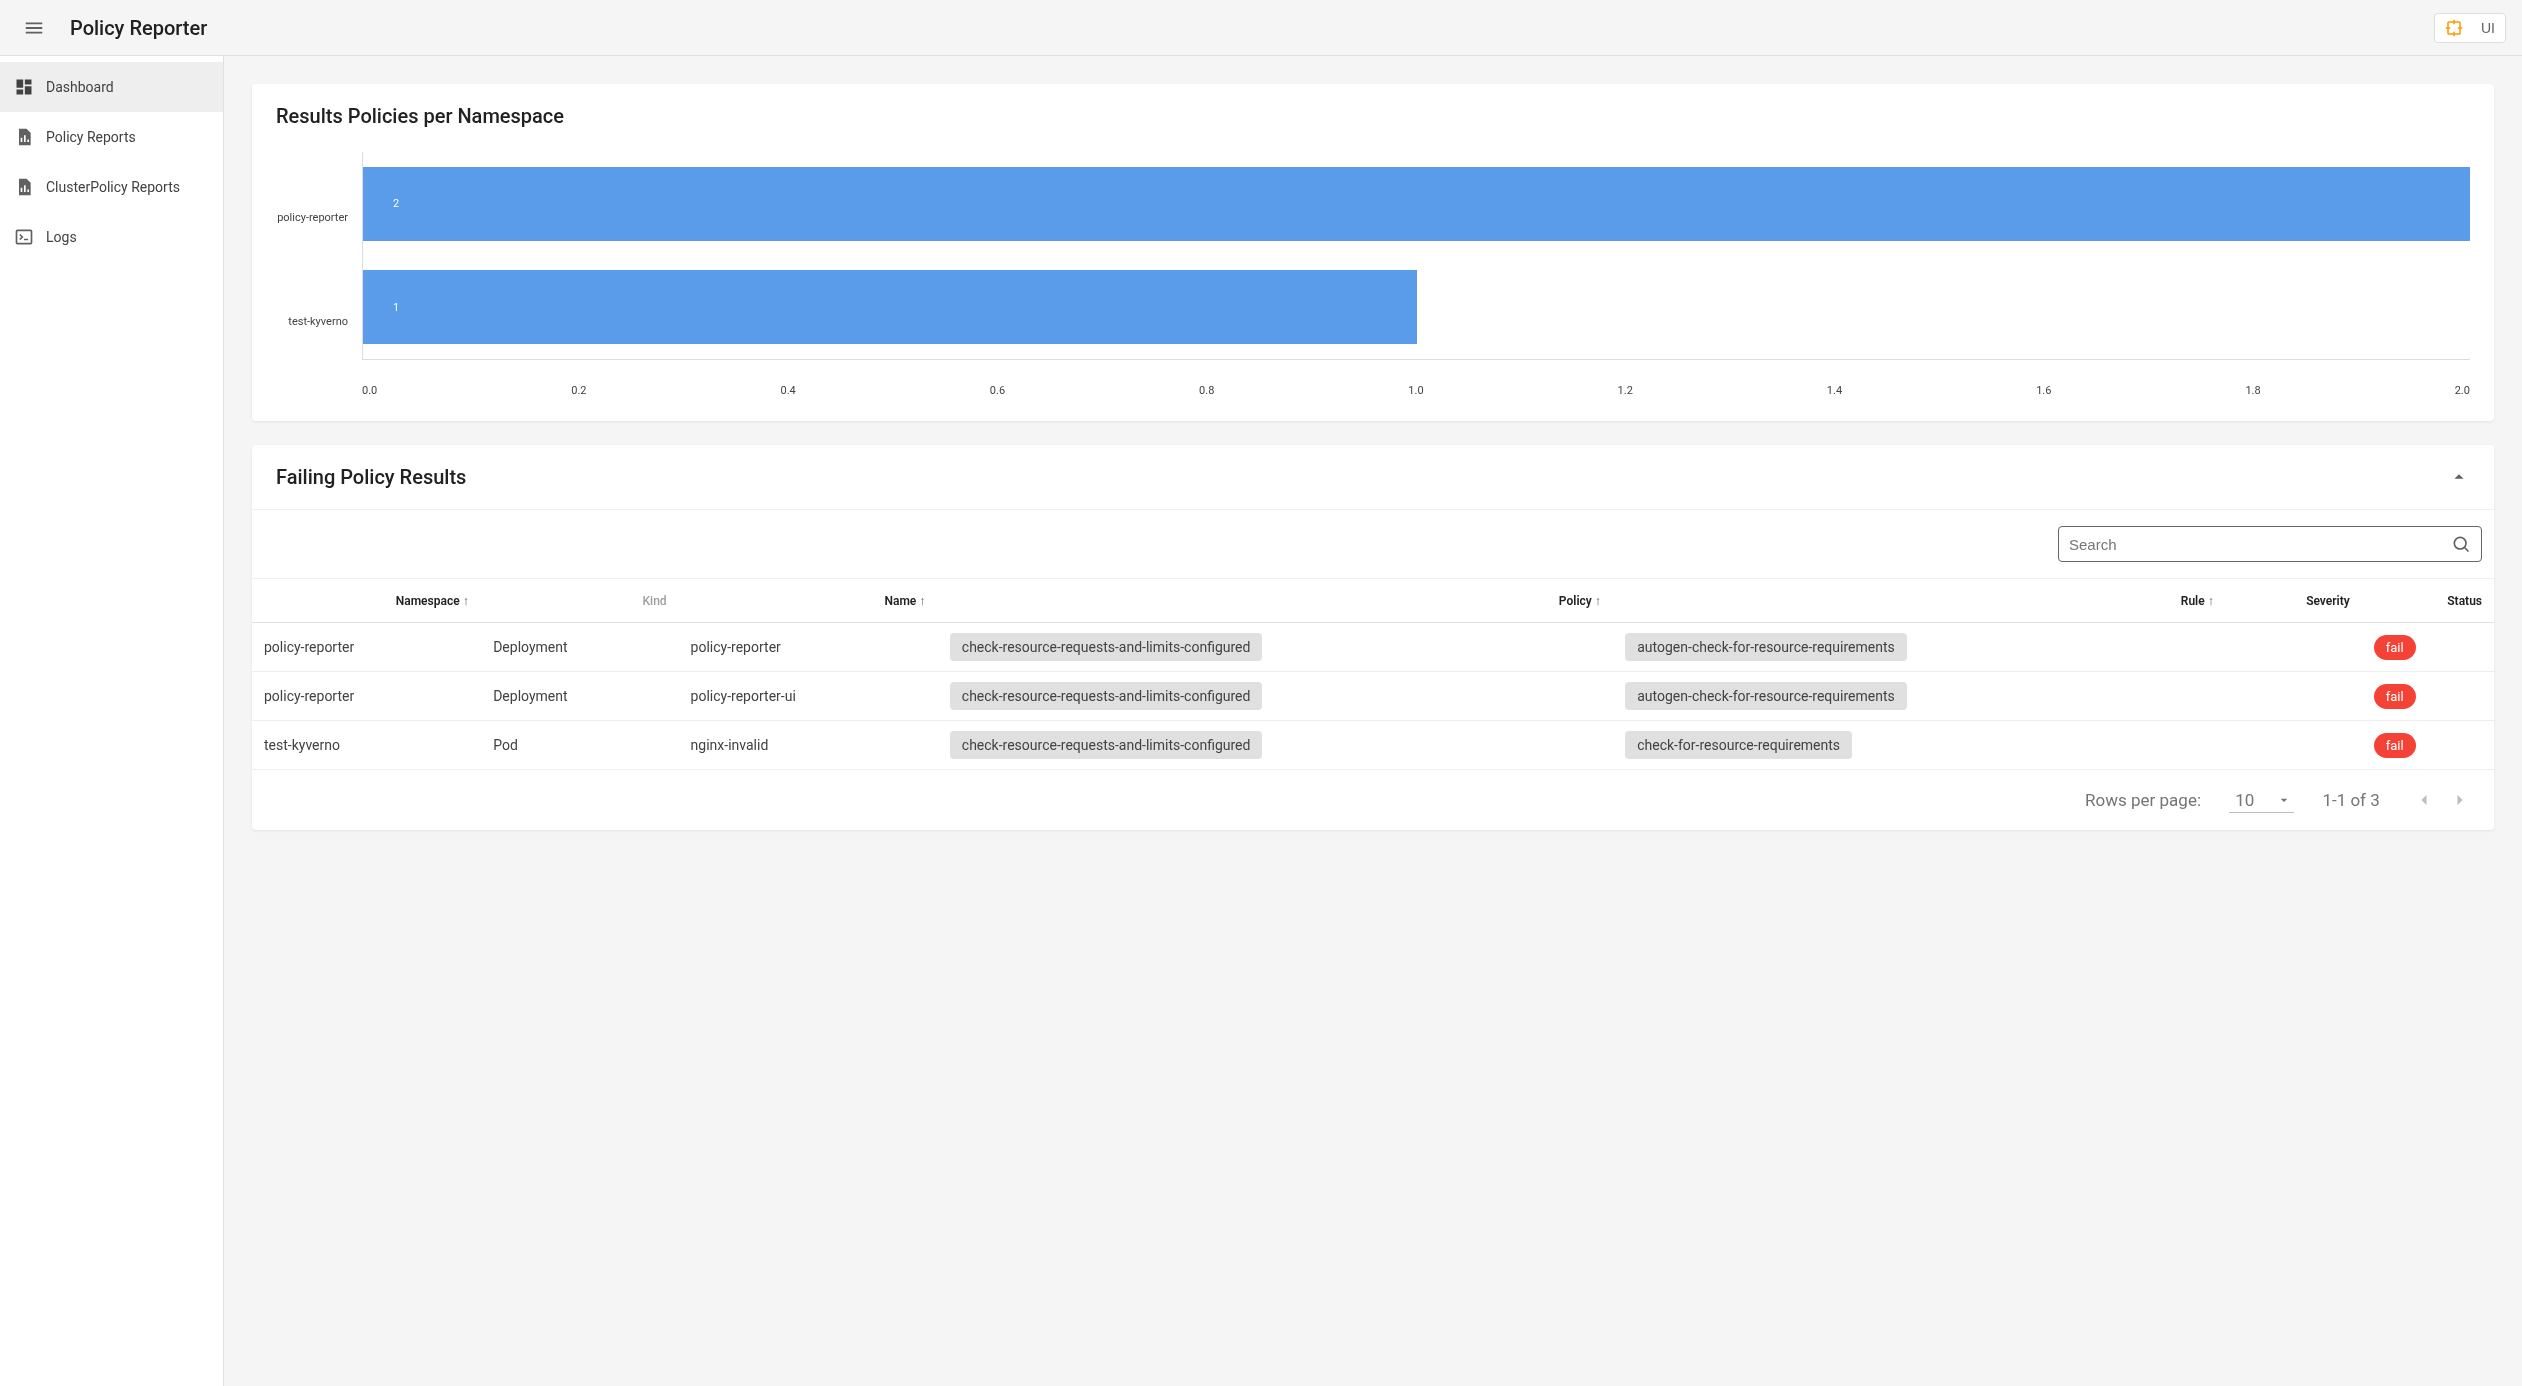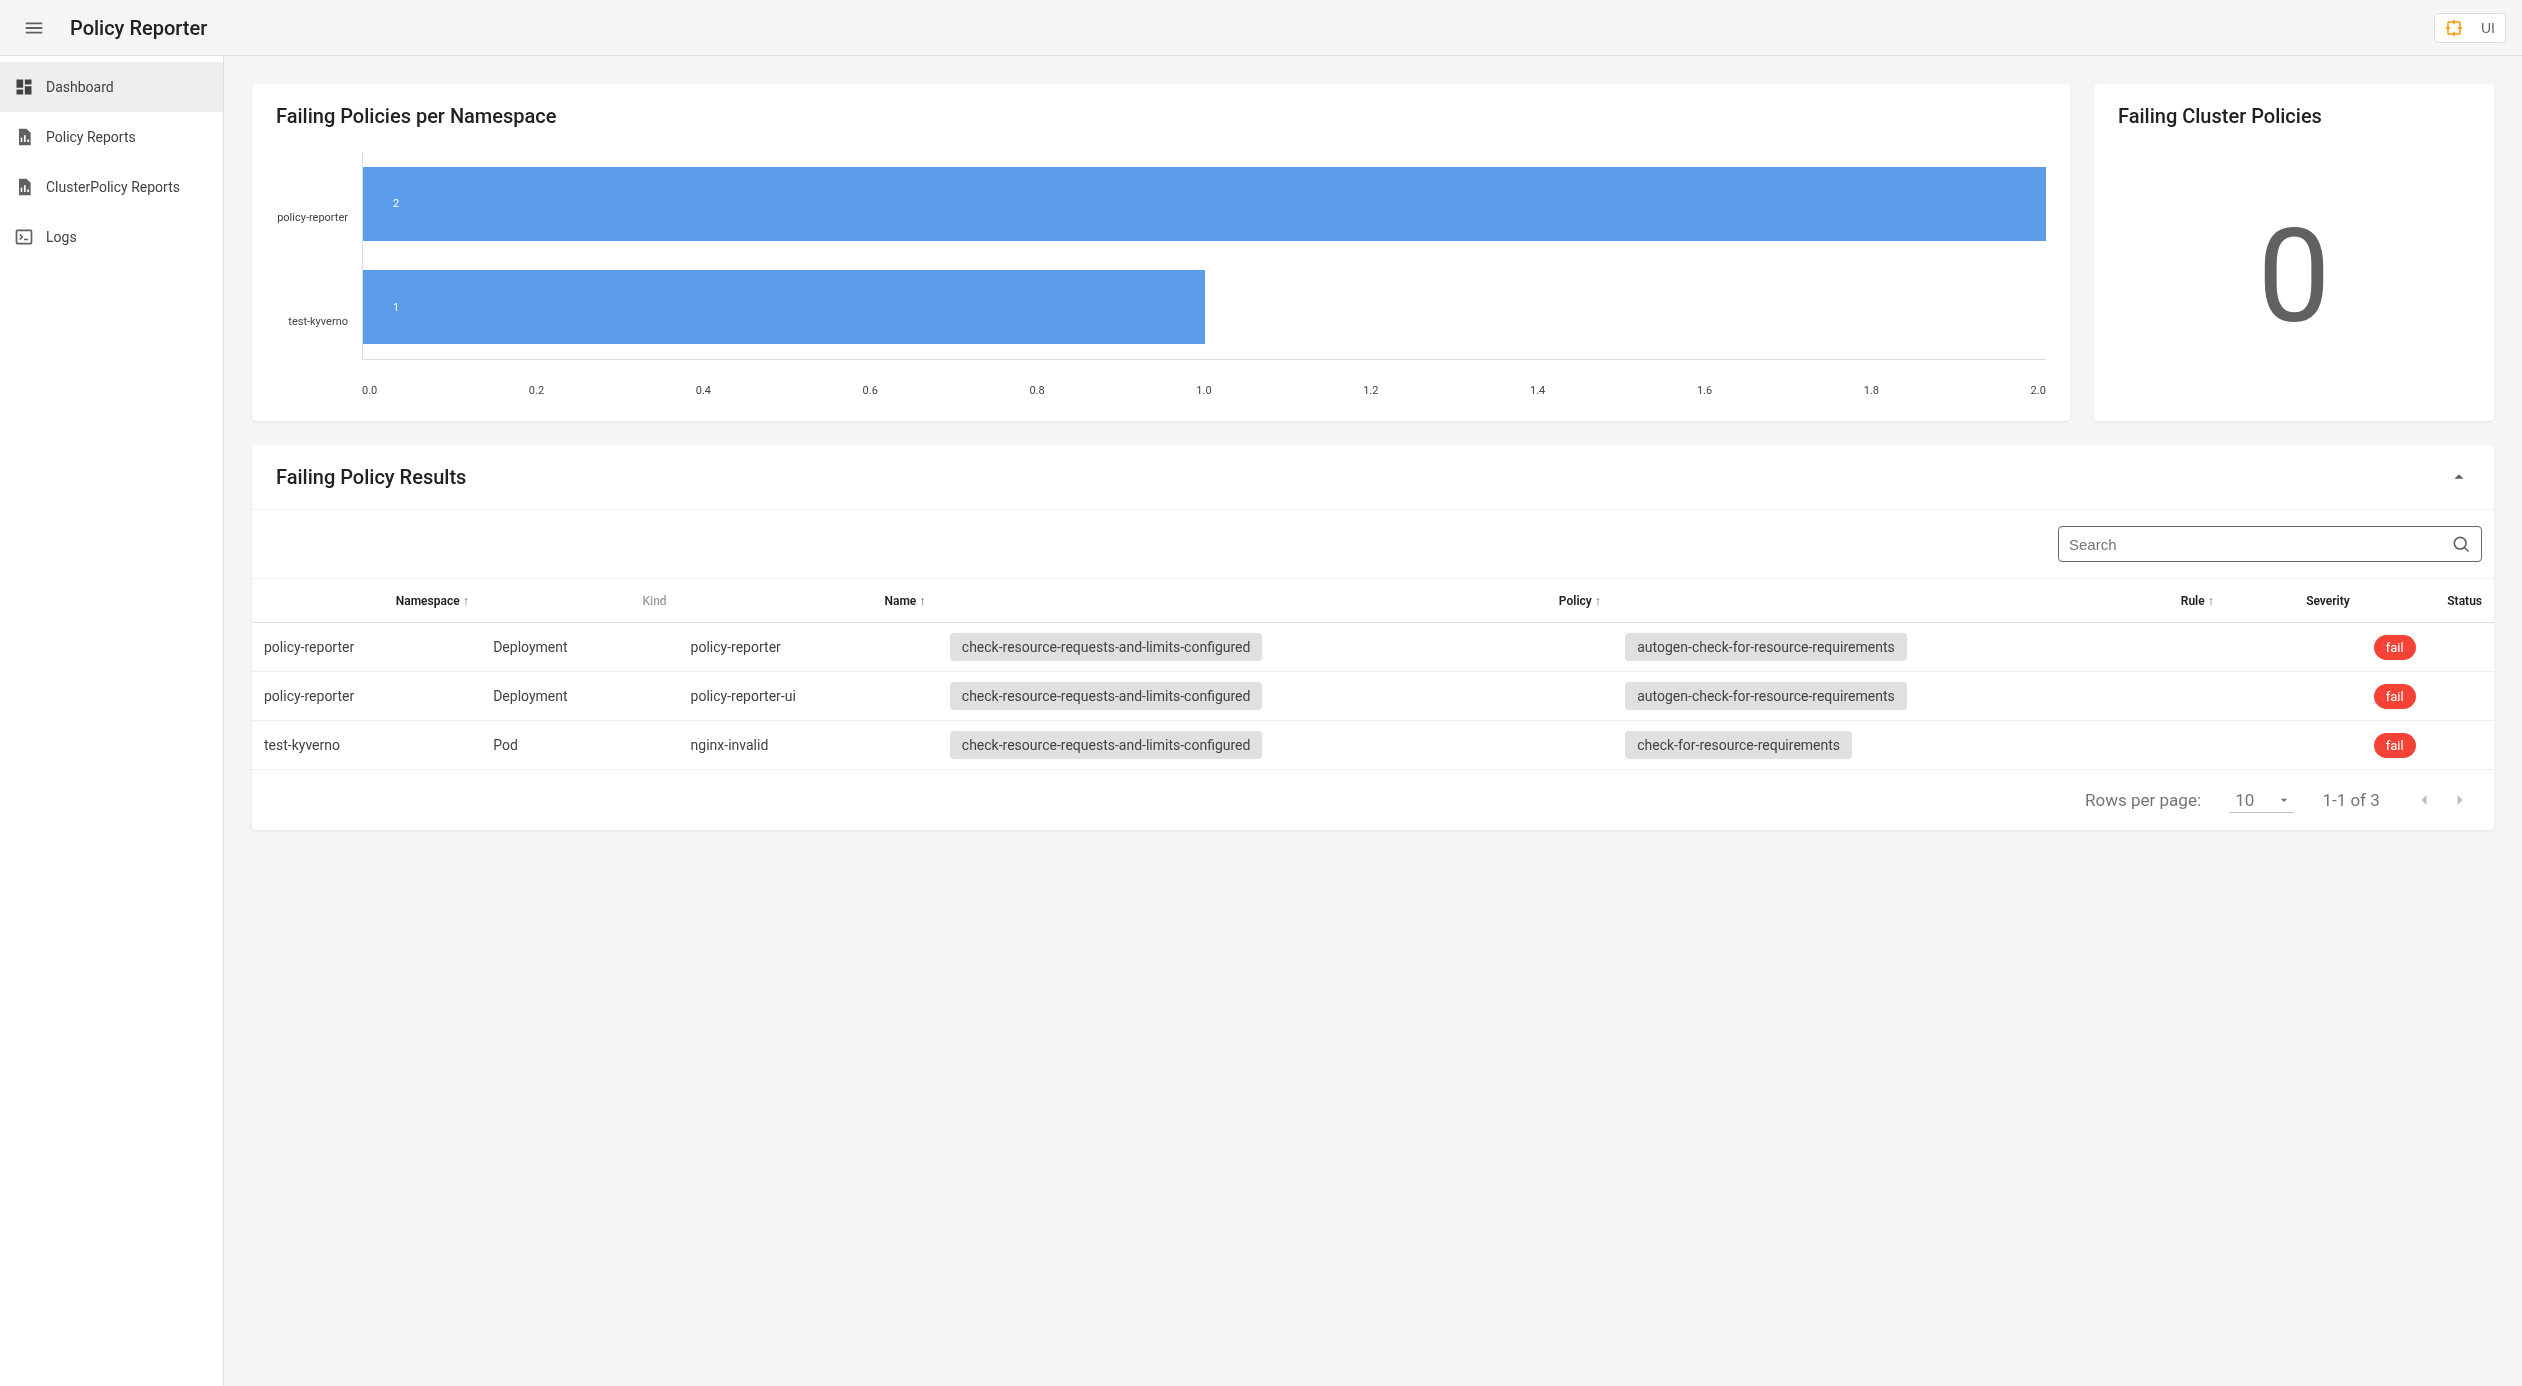--- a/index.html
+++ b/index.html
@@ -116,21 +116,21 @@
             <path d="M7 9l3 3-3 3M12 15h5"></path>
           </svg>
       </span>
       <span class="nav-label">Logs</span>
     </div>
   </nav>
 
   <main class="content">
     <div class="top-row">
       <div class="card chart-card">
-        <div class="card-title">Failing Policies per Namespace</div>
+        <div class="card-title">Results Policies per Namespace</div>
         <div class="chart-wrap">
           <div class="chart-labels">
             <div>policy-reporter</div>
             <div>test-kyverno</div>
           </div>
           <div class="chart-area">
             <div class="bars">
               <div class="bar-row">
                   <div class="bar" style="width:100%">
                     <span>2</span>
@@ -152,24 +152,20 @@
               <span>1.2</span>
               <span>1.4</span>
               <span>1.6</span>
               <span>1.8</span>
               <span>2.0</span>
             </div>
           </div>
         </div>
       </div>
 
-      <div class="card cluster-card">
-        <div class="card-title">Failing Cluster Policies</div>
-        <div class="big-number">0</div>
-      </div>
     </div>
 
     <div class="results-card">
       <div class="results-header">
         <div class="results-title">Failing Policy Results</div>
         <div class="spacer"></div>
         <span class="collapse-icon">
           <svg width="22" height="22" viewBox="0 0 24 24" fill="currentColor">
               <path d="M7 14l5-5 5 5z"></path>
             </svg>

